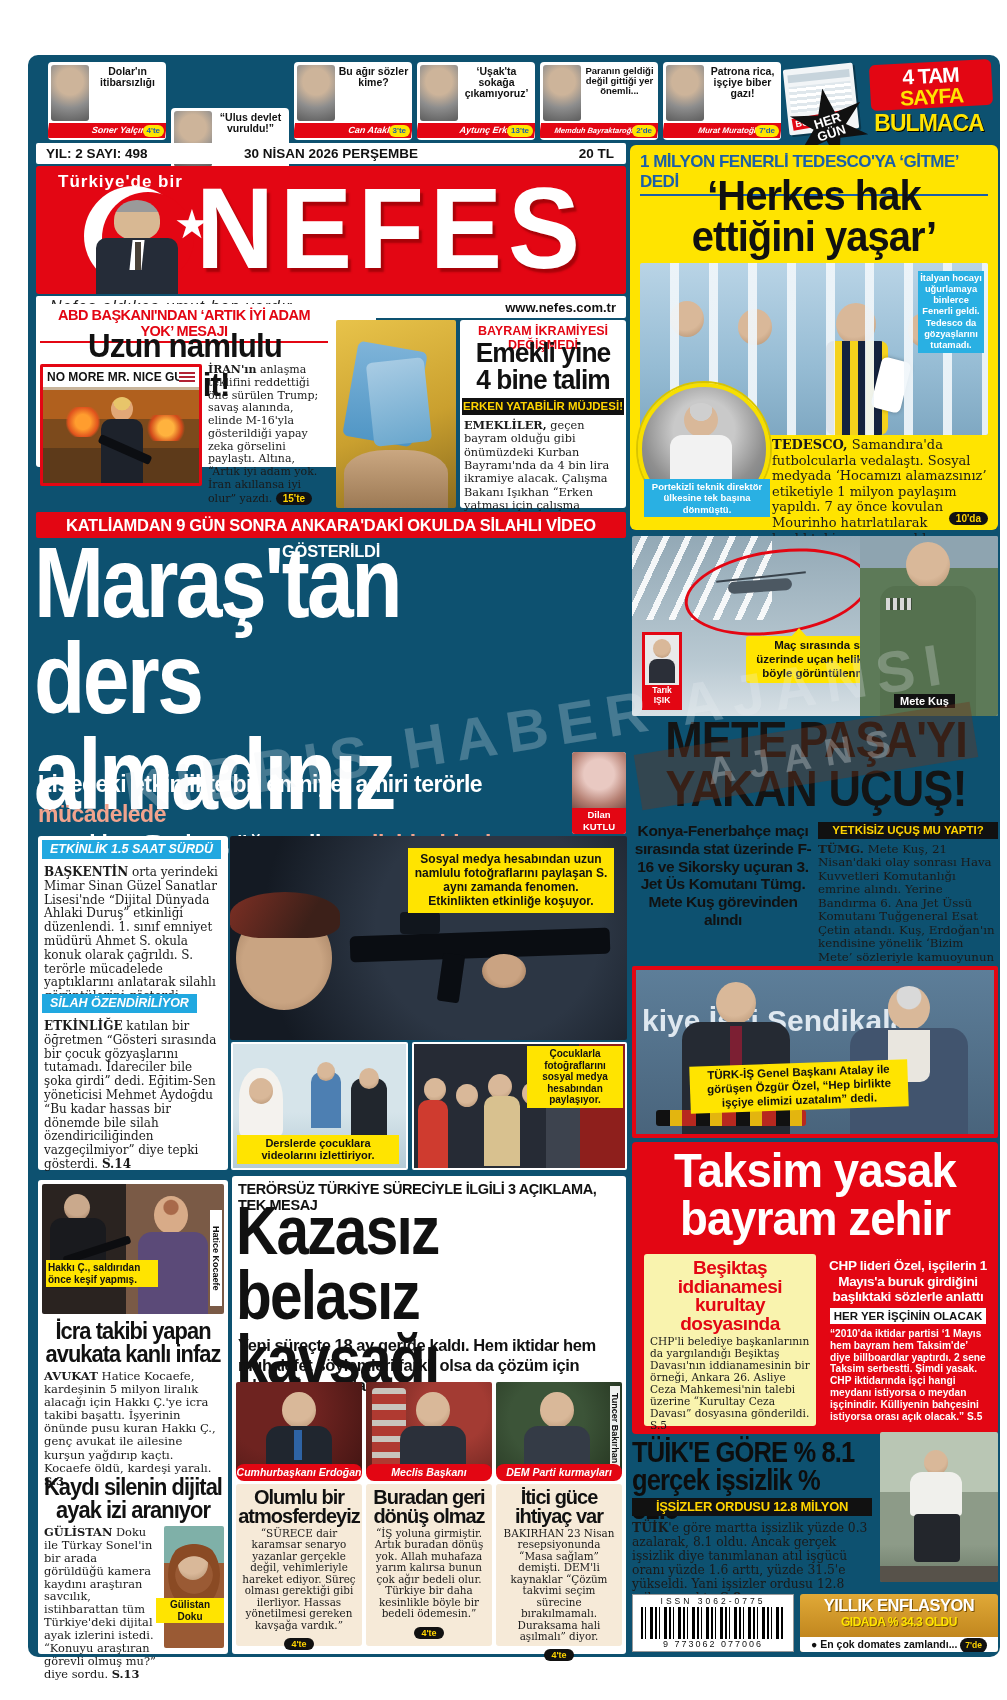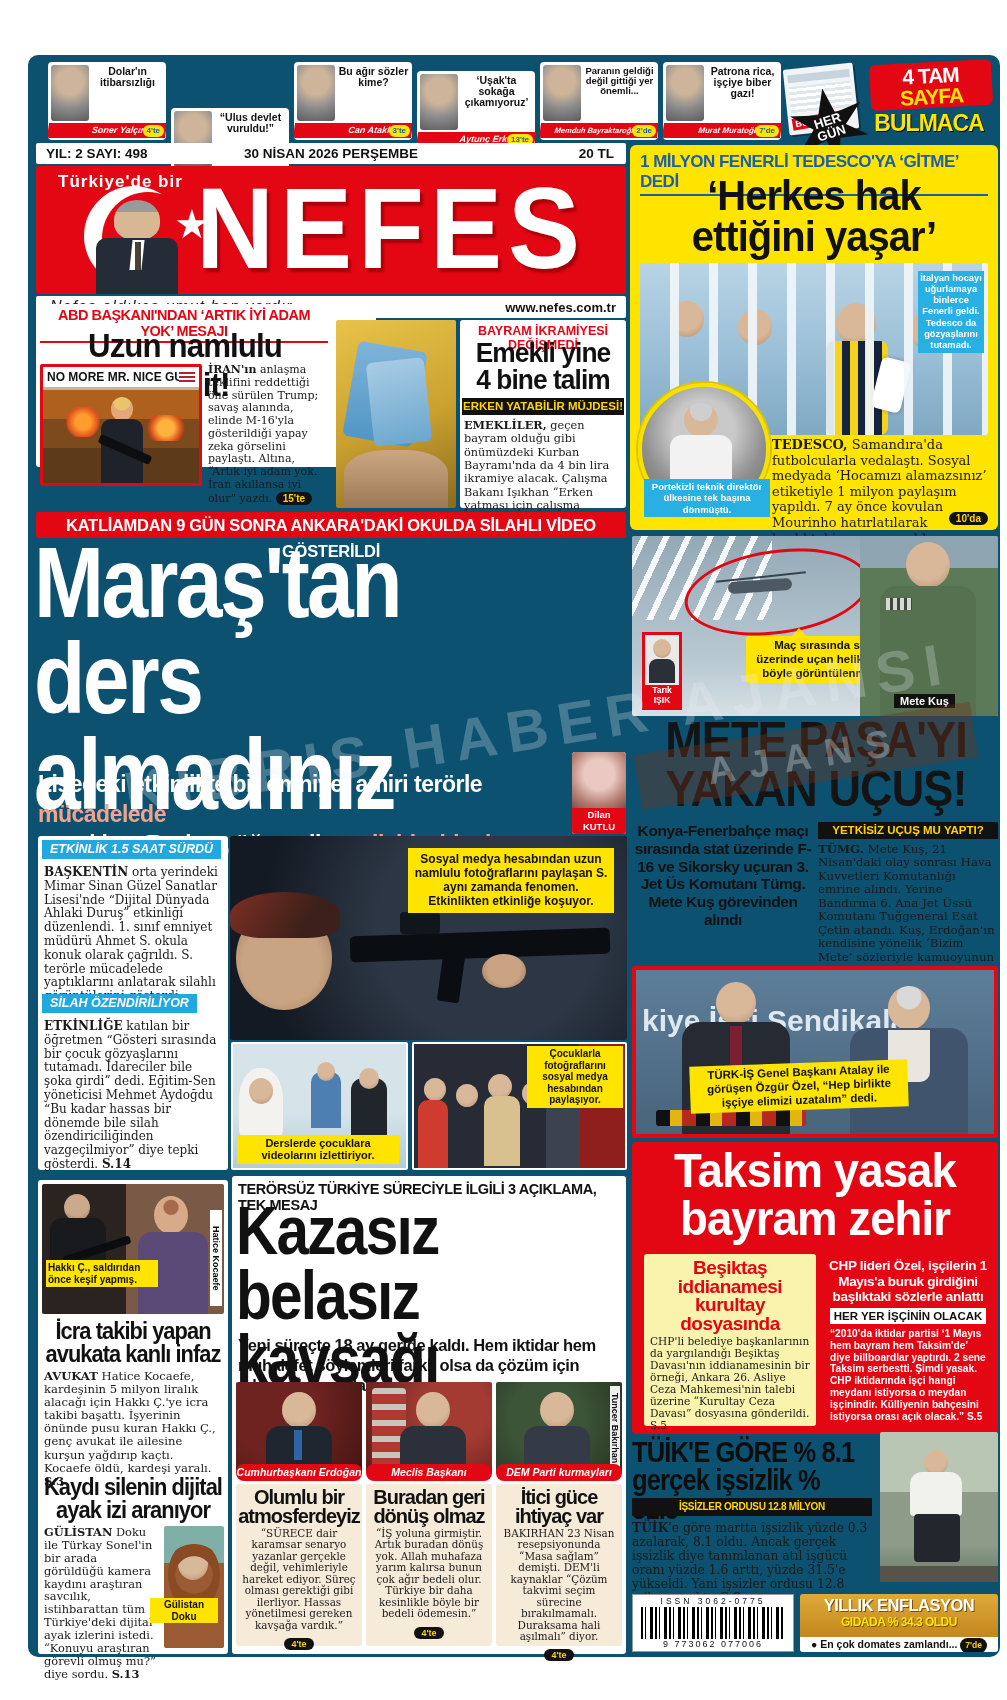--- a/index.html
+++ b/index.html
@@ -52,21 +52,21 @@
     <div class="coltitle">“Ulus devlet vuruldu!”</div>
     <div class="colribbon">Ümit Zileli</div>
     <div class="colpg">15'te</div>
   </div>
   <div class="colbox" style="left:294px;">
     <div class="colhead"></div>
     <div class="coltitle">Bu ağır sözler kime?</div>
     <div class="colribbon">Can Ataklı</div>
     <div class="colpg">3'te</div>
   </div>
-  <div class="colbox" style="left:417px;margin-top:9px;">
+  <div class="colbox" style="left:417px;">
     <div class="colhead"></div>
     <div class="coltitle">‘Uşak'ta sokağa çıkamıyoruz’</div>
     <div class="colribbon">Aytunç Erkin</div>
     <div class="colpg">13'te</div>
   </div>
   <div class="colbox" style="left:540px;">
     <div class="colhead"></div>
     <div class="coltitle" style="font-size:9.5px;">Paranın geldiği değil gittiği yer önemli...</div>
     <div class="colribbon" style="font-size:7.5px;">Memduh Bayraktaroğlu</div>
     <div class="colpg">2'de</div>
@@ -309,21 +309,21 @@
   <div class="abs b cond" style="left:632px;top:1438px;width:260px;color:#0d0d0d;line-height:.98;">
     <div style="font-size:29px;transform:scaleX(.88);transform-origin:left;">TÜİK'E GÖRE % 8.1</div>
     <div style="font-size:29px;transform:scaleX(.88);transform-origin:left;">gerçek işsizlik % 31.5</div>
   </div>
   <div class="ph" style="left:880px;top:1432px;width:118px;height:150px;background:linear-gradient(180deg,#b9c6b4 0 40%,#8d9b88 40% 75%,#6b7a68);">
     <div class="head" style="left:44px;top:18px;width:24px;height:25px;"></div>
     <div class="abs" style="left:30px;top:40px;width:52px;height:44px;border-radius:12px 12px 4px 4px;background:#f0f0ec;"></div>
     <div class="abs" style="left:34px;top:82px;width:46px;height:48px;background:#23262c;border-radius:4px;"></div>
     <div class="abs" style="left:0;bottom:0;width:118px;height:16px;background:#57524a;"></div>
   </div>
-  <div class="blklbl abs" style="left:632px;top:1498px;width:240px;height:18px;font-size:10px;line-height:18px;letter-spacing:-0.3px;">İŞSİZLER ORDUSU 12.8 MİLYON</div>
+  <div class="blklbl abs" style="left:632px;top:1498px;width:240px;height:18px;font-size:13px;line-height:18px;letter-spacing:-0.3px;">İŞSİZLER ORDUSU 12.8 MİLYON</div>
   <div class="ser" style="position:absolute;left:632px;top:1521px;width:240px;font-size:12.3px;line-height:1.14;color:#1a1a1a;">
     <span class="b">TÜİK</span><span>'e göre martta işsizlik yüzde 0.3 azalarak, 8.1 oldu. Ancak gerçek işsizlik diye tanımlanan atıl işgücü oranı yüzde 1.6 arttı, yüzde 31.5'e yükseldi. Yani işsizler ordusu 12.8 milyona çıktı. </span><span class="b">S.8</span>
   </div>
 
   <div class="abs" style="left:632px;top:1594px;width:162px;height:58px;background:#fff;border:1px solid #999;box-sizing:border-box;text-align:center;">
     <div style="font-size:8.5px;letter-spacing:3px;color:#111;padding-top:1px;">ISSN 3062-0775</div>
     <div style="margin:1px 8px 0;height:32px;background:repeating-linear-gradient(90deg,#000 0 2px,#fff 2px 4px,#000 4px 5px,#fff 5px 9px,#000 9px 12px,#fff 12px 14px);"></div>
     <div style="font-size:9px;letter-spacing:2px;color:#111;">9 773062 077006</div>
   </div>
 
@@ -357,21 +357,21 @@
       <div>Kaydı silenin dijital</div>
       <div>ayak izi aranıyor</div>
     </div>
     <div class="ser" style="position:absolute;left:6px;top:346px;width:116px;font-size:11.4px;line-height:1.13;color:#1a1a1a;">
       <span class="b">GÜLİSTAN</span><span> Doku ile Türkay Sonel'in bir arada görüldüğü kamera kaydını araştıran savcılık, istihbarattan tüm Türkiye'deki dijital ayak izlerini istedi. “Konuyu araştıran görevli olmuş mu?” diye sordu. </span><span class="b">S.13</span>
     </div>
     <div class="ph" style="left:126px;top:346px;width:60px;height:122px;background:linear-gradient(180deg,#7fb0a8 0 30%,#9a5a34 30%);">
       <div class="head" style="left:14px;top:22px;width:30px;height:32px;"></div>
       <div class="abs" style="left:4px;top:14px;width:52px;height:70px;border-radius:50%;background:radial-gradient(circle,transparent 0 42%,#8a4a24 44% 70%,transparent 72%);"></div>
     </div>
-    <div class="ycap abs" style="left:112px;top:418px;width:66px;font-size:10px;line-height:1.15;padding:1px;">
+    <div class="ycap abs" style="left:118px;top:418px;width:66px;font-size:10px;line-height:1.15;padding:1px;">
       <div>Gülistan</div>
       <div>Doku</div>
     </div>
   </div>
 
   <div class="abs panel" style="left:232px;top:1176px;width:394px;height:478px;">
     <div class="abs b" style="left:6px;top:5px;width:384px;font-size:14.5px;color:#111;letter-spacing:-0.4px;">TERÖRSÜZ TÜRKİYE SÜRECİYLE İLGİLİ 3 AÇIKLAMA, TEK MESAJ</div>
     <div class="abs b cond" style="left:4px;top:22px;width:390px;color:#111;line-height:.95;">
       <div style="font-size:68px;letter-spacing:-2px;transform:scaleX(.86);transform-origin:left;">Kazasız belasız</div>
       <div style="font-size:68px;letter-spacing:-2px;transform:scaleX(.86);transform-origin:left;">kavşağı geçelim</div>

